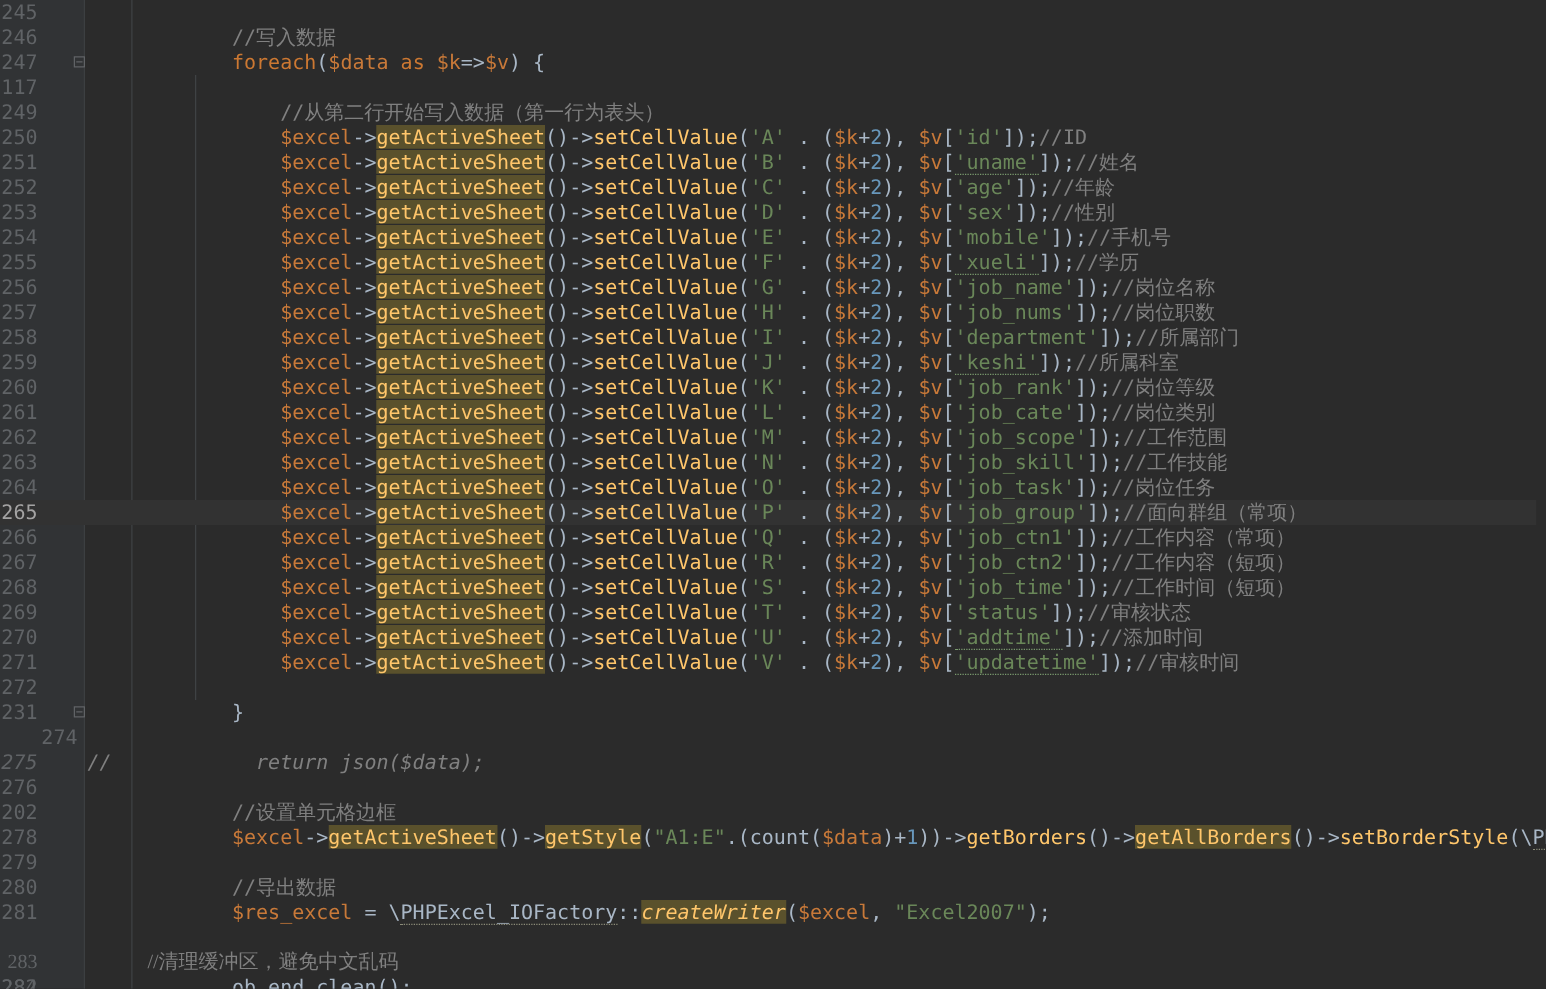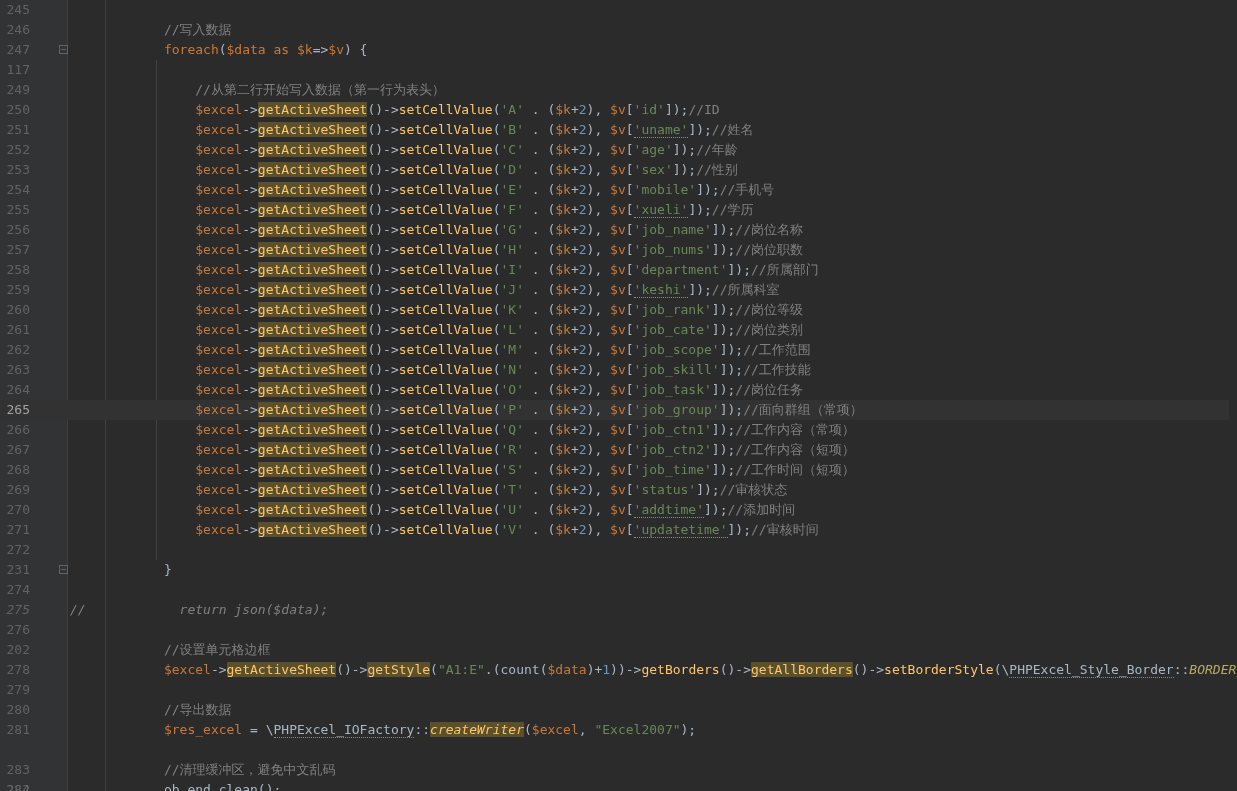--- a/index.html
+++ b/index.html
@@ -3,21 +3,21 @@
 <meta charset="utf-8">
 <style>
   html,body{margin:0;padding:0;}
   body{
     width:1237px;height:791px;overflow:hidden;
     background:#2b2b2b;
     font-family:"DejaVu Sans Mono","Liberation Mono",monospace;
   }
   .editor{
     position:relative;width:1237px;height:791px;
-    font-size:13px;line-height:20px;
+    font-size:16px;line-height:20px;
   }
   .gutter{
     position:absolute;left:0;top:0;bottom:0;width:67px;
     background:#313335;border-right:1px solid #3c3f41;
   }
   .guide{position:absolute;width:1px;background:#3f4244;}
   .caret-row{position:absolute;left:0;right:8px;height:20px;background:#323232;}
   .rows{position:absolute;left:0;top:0;right:0;bottom:0;}
   .row{position:absolute;left:0;right:0;height:20px;white-space:pre;}
   .ln{
@@ -66,25 +66,25 @@
       <div class="row" style="top: 380px;"><span class="ln">264</span><span class="src"><span class="tk-sp">                </span><span class="tk-var">$excel</span><span class="tk-pl">-&gt;</span><span class="tk-hl">getActiveSheet</span><span class="tk-pl">()-&gt;</span><span class="tk-mth">setCellValue</span><span class="tk-pl">(</span><span class="tk-str">'O'</span><span class="tk-pl"> . (</span><span class="tk-var">$k</span><span class="tk-pl">+</span><span class="tk-num">2</span><span class="tk-pl">), </span><span class="tk-var">$v</span><span class="tk-pl">[</span><span class="tk-str">'job_task'</span><span class="tk-pl">]);</span><span class="tk-cm">//岗位任务</span></span></div>
       <div class="row" style="top: 400px;"><span class="ln cur">265</span><span class="src"><span class="tk-sp">                </span><span class="tk-var">$excel</span><span class="tk-pl">-&gt;</span><span class="tk-hl">getActiveSheet</span><span class="tk-pl">()-&gt;</span><span class="tk-mth">setCellValue</span><span class="tk-pl">(</span><span class="tk-str">'P'</span><span class="tk-pl"> . (</span><span class="tk-var">$k</span><span class="tk-pl">+</span><span class="tk-num">2</span><span class="tk-pl">), </span><span class="tk-var">$v</span><span class="tk-pl">[</span><span class="tk-str">'job_group'</span><span class="tk-pl">]);</span><span class="tk-cm">//面向群组（常项）</span></span></div>
       <div class="row" style="top: 420px;"><span class="ln">266</span><span class="src"><span class="tk-sp">                </span><span class="tk-var">$excel</span><span class="tk-pl">-&gt;</span><span class="tk-hl">getActiveSheet</span><span class="tk-pl">()-&gt;</span><span class="tk-mth">setCellValue</span><span class="tk-pl">(</span><span class="tk-str">'Q'</span><span class="tk-pl"> . (</span><span class="tk-var">$k</span><span class="tk-pl">+</span><span class="tk-num">2</span><span class="tk-pl">), </span><span class="tk-var">$v</span><span class="tk-pl">[</span><span class="tk-str">'job_ctn1'</span><span class="tk-pl">]);</span><span class="tk-cm">//工作内容（常项）</span></span></div>
       <div class="row" style="top: 440px;"><span class="ln">267</span><span class="src"><span class="tk-sp">                </span><span class="tk-var">$excel</span><span class="tk-pl">-&gt;</span><span class="tk-hl">getActiveSheet</span><span class="tk-pl">()-&gt;</span><span class="tk-mth">setCellValue</span><span class="tk-pl">(</span><span class="tk-str">'R'</span><span class="tk-pl"> . (</span><span class="tk-var">$k</span><span class="tk-pl">+</span><span class="tk-num">2</span><span class="tk-pl">), </span><span class="tk-var">$v</span><span class="tk-pl">[</span><span class="tk-str">'job_ctn2'</span><span class="tk-pl">]);</span><span class="tk-cm">//工作内容（短项）</span></span></div>
       <div class="row" style="top: 460px;"><span class="ln">268</span><span class="src"><span class="tk-sp">                </span><span class="tk-var">$excel</span><span class="tk-pl">-&gt;</span><span class="tk-hl">getActiveSheet</span><span class="tk-pl">()-&gt;</span><span class="tk-mth">setCellValue</span><span class="tk-pl">(</span><span class="tk-str">'S'</span><span class="tk-pl"> . (</span><span class="tk-var">$k</span><span class="tk-pl">+</span><span class="tk-num">2</span><span class="tk-pl">), </span><span class="tk-var">$v</span><span class="tk-pl">[</span><span class="tk-str">'job_time'</span><span class="tk-pl">]);</span><span class="tk-cm">//工作时间（短项）</span></span></div>
       <div class="row" style="top: 480px;"><span class="ln">269</span><span class="src"><span class="tk-sp">                </span><span class="tk-var">$excel</span><span class="tk-pl">-&gt;</span><span class="tk-hl">getActiveSheet</span><span class="tk-pl">()-&gt;</span><span class="tk-mth">setCellValue</span><span class="tk-pl">(</span><span class="tk-str">'T'</span><span class="tk-pl"> . (</span><span class="tk-var">$k</span><span class="tk-pl">+</span><span class="tk-num">2</span><span class="tk-pl">), </span><span class="tk-var">$v</span><span class="tk-pl">[</span><span class="tk-str">'status'</span><span class="tk-pl">]);</span><span class="tk-cm">//审核状态</span></span></div>
       <div class="row" style="top: 500px;"><span class="ln">270</span><span class="src"><span class="tk-sp">                </span><span class="tk-var">$excel</span><span class="tk-pl">-&gt;</span><span class="tk-hl">getActiveSheet</span><span class="tk-pl">()-&gt;</span><span class="tk-mth">setCellValue</span><span class="tk-pl">(</span><span class="tk-str">'U'</span><span class="tk-pl"> . (</span><span class="tk-var">$k</span><span class="tk-pl">+</span><span class="tk-num">2</span><span class="tk-pl">), </span><span class="tk-var">$v</span><span class="tk-pl">[</span><span class="tk-strU">'addtime'</span><span class="tk-pl">]);</span><span class="tk-cm">//添加时间</span></span></div>
       <div class="row" style="top: 520px;"><span class="ln">271</span><span class="src"><span class="tk-sp">                </span><span class="tk-var">$excel</span><span class="tk-pl">-&gt;</span><span class="tk-hl">getActiveSheet</span><span class="tk-pl">()-&gt;</span><span class="tk-mth">setCellValue</span><span class="tk-pl">(</span><span class="tk-str">'V'</span><span class="tk-pl"> . (</span><span class="tk-var">$k</span><span class="tk-pl">+</span><span class="tk-num">2</span><span class="tk-pl">), </span><span class="tk-var">$v</span><span class="tk-pl">[</span><span class="tk-strU">'updatetime'</span><span class="tk-pl">]);</span><span class="tk-cm">//审核时间</span></span></div>
       <div class="row" style="top: 540px;"><span class="ln">272</span><span class="src"></span></div>
       <div class="row" style="top: 560px;"><span class="ln">231</span><span class="fold"></span><span class="src"><span class="tk-sp">            </span><span class="tk-pl">}</span></span></div>
-      <div class="row" style="top: 580px;"><span class="ln">274</span><span class="src"></span></div>
+      <div class="row" style="top: 580px; margin-left: 32px;"><span class="ln">274</span><span class="src"></span></div>
       <div class="row" style="top: 600px; font-style: italic;"><span class="ln">275</span><span class="src"><span class="tk-cm">//            return json($data);</span></span></div>
       <div class="row" style="top: 620px;"><span class="ln">276</span><span class="src"></span></div>
       <div class="row" style="top: 640px;"><span class="ln">202</span><span class="src"><span class="tk-sp">            </span><span class="tk-cm">//设置单元格边框</span></span></div>
       <div class="row" style="top: 660px;"><span class="ln">278</span><span class="src"><span class="tk-sp">            </span><span class="tk-var">$excel</span><span class="tk-pl">-&gt;</span><span class="tk-hl">getActiveSheet</span><span class="tk-pl">()-&gt;</span><span class="tk-hl">getStyle</span><span class="tk-pl">(</span><span class="tk-str">"A1:E"</span><span class="tk-pl">.(</span><span class="tk-pl">count(</span><span class="tk-var">$data</span><span class="tk-pl">)+</span><span class="tk-num">1</span><span class="tk-pl">))-&gt;</span><span class="tk-mth">getBorders</span><span class="tk-pl">()-&gt;</span><span class="tk-hl">getAllBorders</span><span class="tk-pl">()-&gt;</span><span class="tk-mth">setBorderStyle</span><span class="tk-pl">(\</span><span class="tk-cls">PHPExcel_Style_Border</span><span class="tk-pl">::</span><span class="tk-cons">BORDER_THIN</span><span class="tk-pl">);</span></span></div>
       <div class="row" style="top: 680px;"><span class="ln">279</span><span class="src"></span></div>
       <div class="row" style="top: 700px;"><span class="ln">280</span><span class="src"><span class="tk-sp">            </span><span class="tk-cm">//导出数据</span></span></div>
       <div class="row" style="top: 720px;"><span class="ln">281</span><span class="src"><span class="tk-sp">            </span><span class="tk-var">$res_excel</span><span class="tk-pl"> = \</span><span class="tk-cls">PHPExcel_IOFactory</span><span class="tk-pl">::</span><span class="tk-ithl">createWriter</span><span class="tk-pl">(</span><span class="tk-var">$excel</span><span class="tk-pl">, </span><span class="tk-str">"Excel2007"</span><span class="tk-pl">);</span></span></div>
       <div class="row" style="top: 780px;"><span class="ln">282</span><span class="src"></span></div>
-      <div class="row" style="top: 760px;"><span class="ln">283</span><span class="src"><span class="tk-sp">            </span><span class="tk-cm">//清理缓冲区，避免中文乱码</span></span></div>
+      <div class="row" style="top: 760px; font-family: Liberation Serif, serif;"><span class="ln">283</span><span class="src"><span class="tk-sp">            </span><span class="tk-cm">//清理缓冲区，避免中文乱码</span></span></div>
       <div class="row" style="top: 780px;"><span class="ln">284</span><span class="src"><span class="tk-sp">            </span><span class="tk-pl">ob_end_clean();</span></span></div>
     </div>
 </div>
 
 </body></html>

